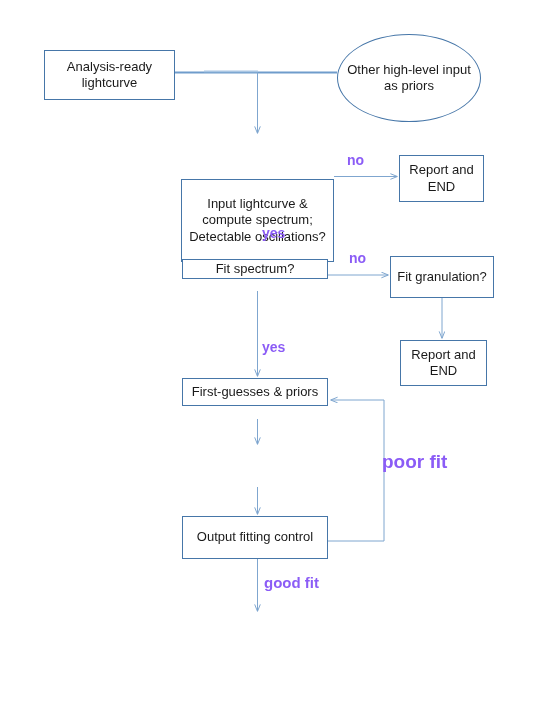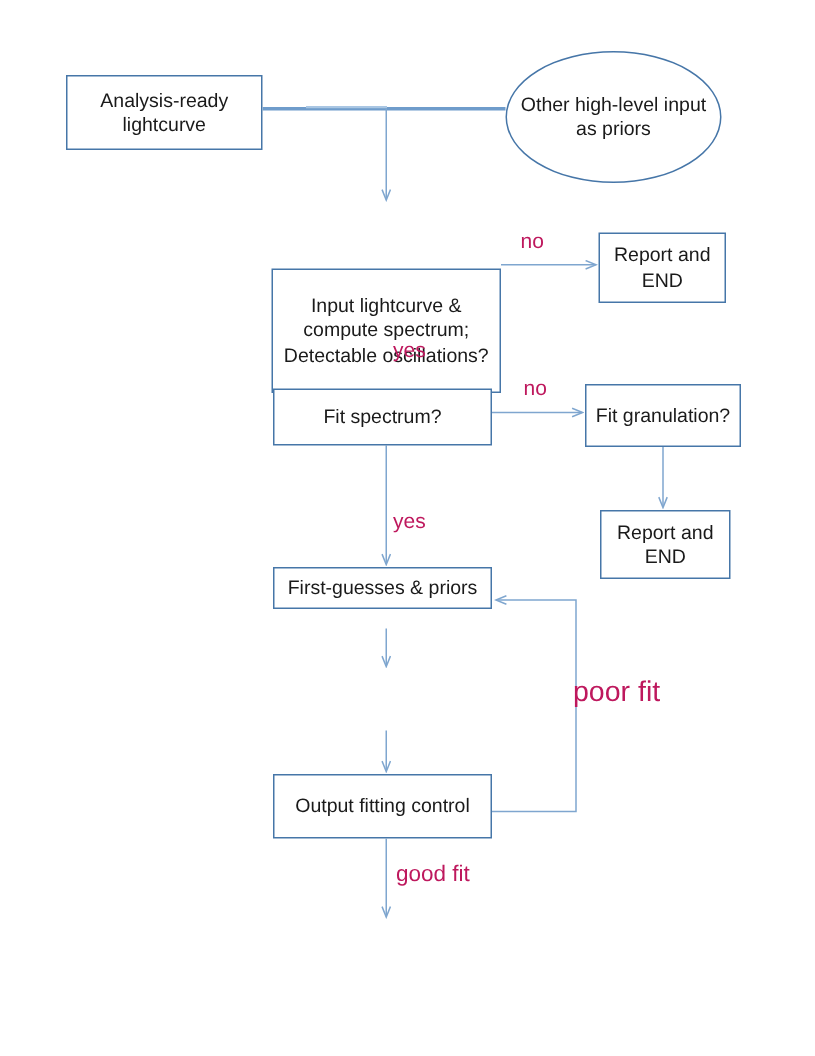--- a/index.html
+++ b/index.html
@@ -44,22 +44,22 @@
     border: 1px solid #4676a8;
     border-radius: 50%;
   }
   .node span {
     display: block;
     line-height: 1.24;
     padding: 0 4px;
   }
   .edge-label {
     position: absolute;
-    color: #be185d;
-    font-weight: normal;
+    color: #8b5cf6;
+    font-weight: bold;
     white-space: nowrap;
     line-height: 1;
   }
 </style>
 </head>
 <body>
 
 <div id="canvas">
 
   <svg class="edges" viewBox="0 0 543 704" xmlns="http://www.w3.org/2000/svg">
@@ -143,21 +143,21 @@
   </div>
 
   <div class="node box" style="left:181px; top:135px; width:153px; height:83px; font-size:13px;margin-top:44px;">
     <span>Input lightcurve &amp; compute spectrum; Detectable oscillations?</span>
   </div>
 
   <div class="node box" style="left:399px; top:155px; width:85px; height:47px; font-size:13px;">
     <span>Report and END</span>
   </div>
 
-  <div class="node box" style="left:182px; top:259px; width:146px; height:38px; font-size:13px;">
+  <div class="node box" style="left:182px; top:259px; width:146px; height:20px; font-size:13px;">
     <span>Fit spectrum?</span>
   </div>
 
   <div class="node box" style="left:390px; top:256px; width:104px; height:42px; font-size:13px;">
     <span>Fit granulation?</span>
   </div>
 
   <div class="node box" style="left:400px; top:340px; width:87px; height:46px; font-size:13px;">
     <span>Report and END</span>
   </div>

